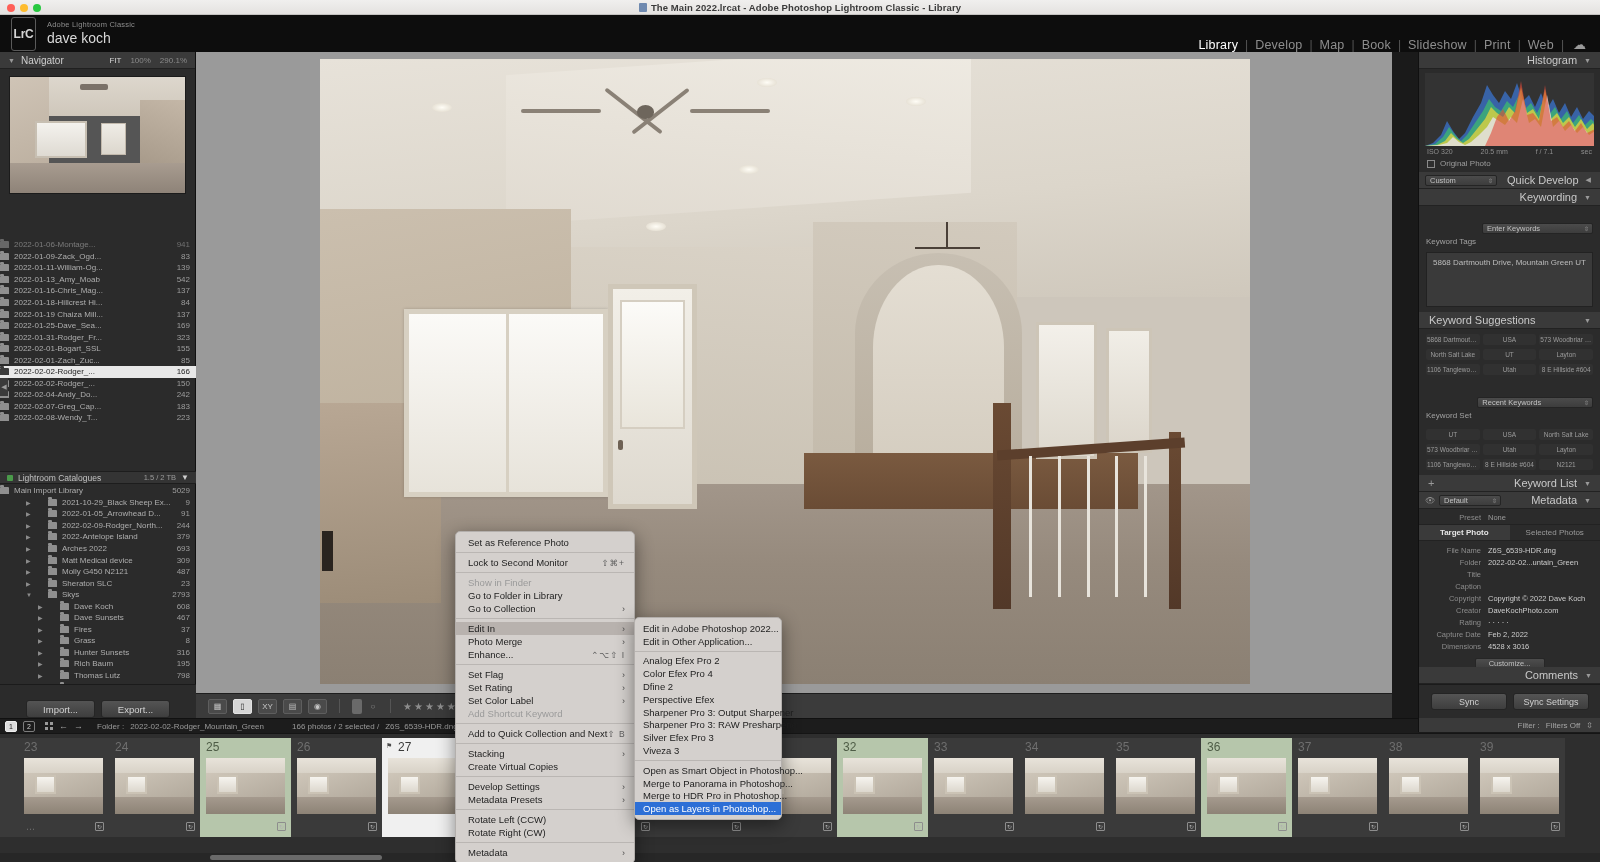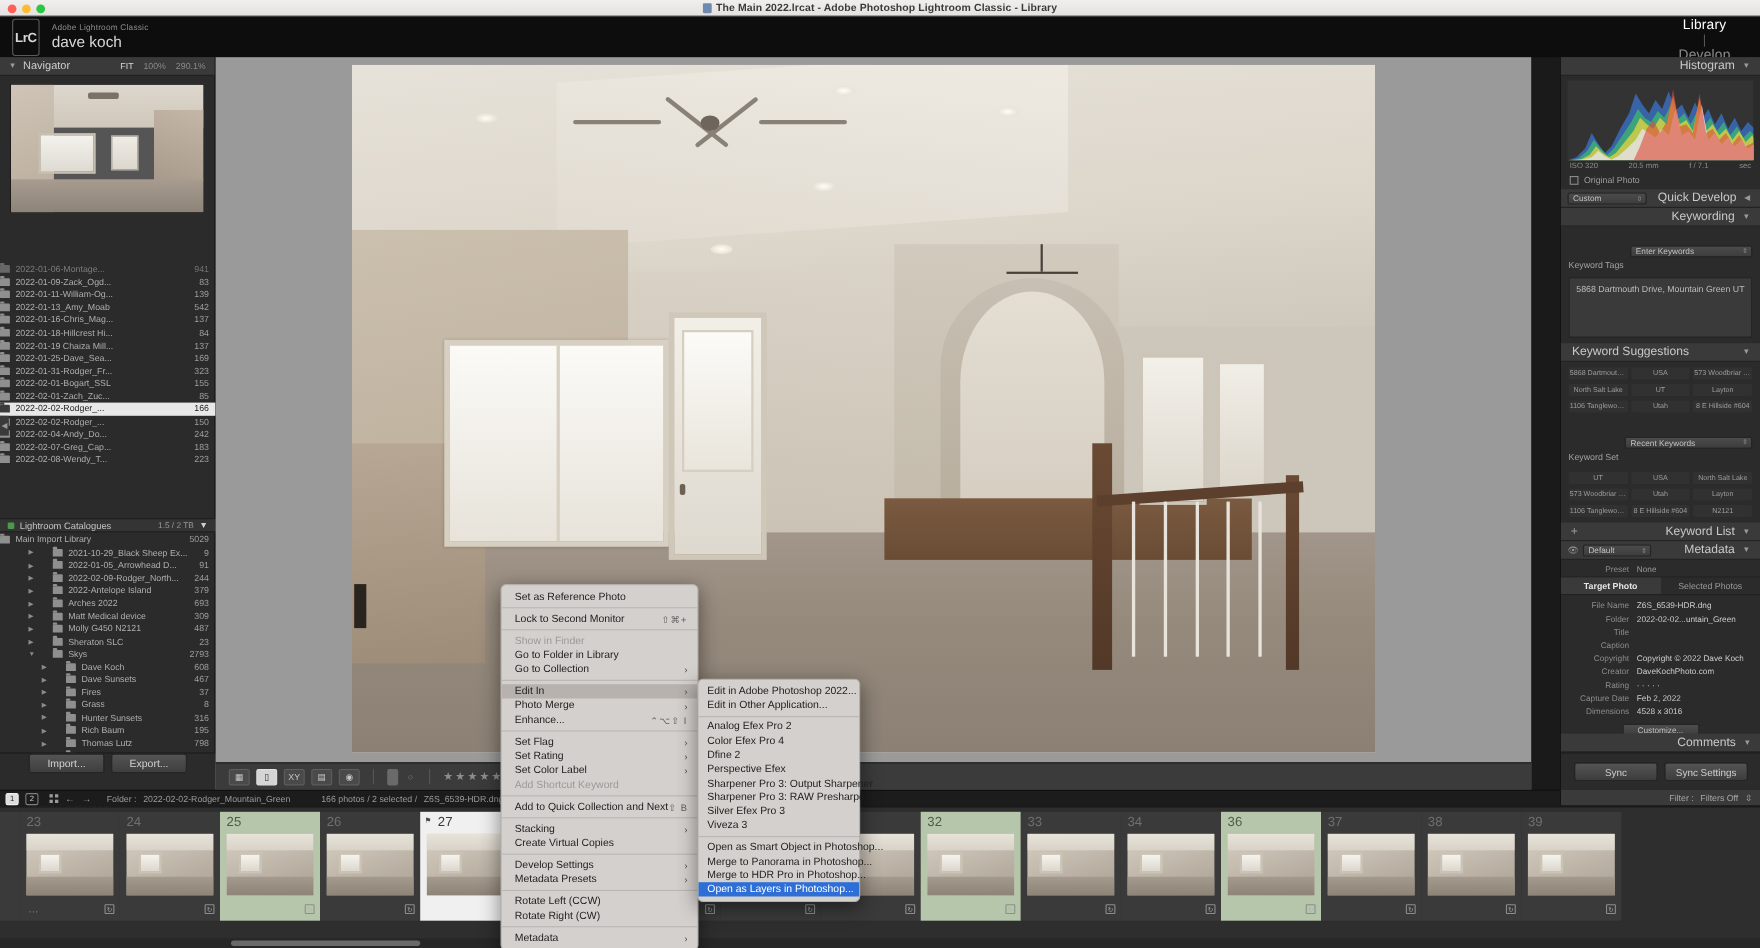--- a/index.html
+++ b/index.html
@@ -33,21 +33,21 @@
   #lrc-logo {
     margin-left:11px; width:25px;height:34px; border:1px solid #5a5a5a;
     border-radius:3px; color:#d5d5d5; font-size:12px; font-weight:bold;
     display:flex;align-items:center;justify-content:center; letter-spacing:-.3px;
   }
   #idtext { margin-left:11px; line-height:1.15; }
   #idtext .small { font-size:7.5px; color:#8d8d8d; letter-spacing:.2px;}
   #idtext .big { font-size:14px; color:#d8d8d8; font-weight:300;}
   #modules {
     position:absolute; right:14px; top:0; height:37px;
-    display:flex; align-items:center; gap:0px;flex-direction:column;
+    display:flex; align-items:flex-end; gap:0px;
   }
   #modules .m { font-size:12.5px; color:#8e8e8e; padding:0 7px; letter-spacing:.2px;}
   #modules .m.active { color:#fff; }
   #modules .sep { color:#555; font-size:12px; }
   #cloud { margin-left:9px; color:#9a9a9a; font-size:13px; }
 
   
   #left {
     position:absolute; left:0; top:52px; width:196px; height:666px;
     background:#2b2b2b; border-right:1px solid #101010;
@@ -111,21 +111,21 @@
 
   .collap {
     height:20px; background:#323232; border-top:1px solid #1d1d1d;
     display:flex; align-items:center; padding:0 9px; font-size:10.5px; color:#c8c8c8;
   }
   .collap .tri{font-size:7px;margin-right:7px;color:#9a9a9a;}
   .collap .plus{margin-left:auto;color:#9a9a9a;font-size:11px;}
 
   #import-export {
     position:absolute; left:0; bottom:0; width:196px; height:34px;
-    background:#2b2b2b; display:flex; align-items:flex-start; gap:6px; padding:0 26px;
+    background:#2b2b2b; display:flex; align-items:flex-end; gap:6px; padding:0 26px;
     border-top:1px solid #1b1b1b;
   }
   .lbtn {
     flex:1; height:18px; background:linear-gradient(#545454,#3e3e3e);
     border:1px solid #252525; border-radius:3px; color:#d2d2d2; font-size:9.5px;
     display:flex;align-items:center;justify-content:center;
   }
 
   
   #center {
@@ -1008,20 +1008,29 @@
     </div>
     <div class="thumb">
       <div class="num">34</div>
       <div class="im">
         <span class="c"></span>
         <span class="f"></span>
         <span class="w"></span>
       </div>
       <div class="badge">↻</div>
     </div>
+    <div class="thumb">
+      <div class="num">35</div>
+      <div class="im">
+        <span class="c"></span>
+        <span class="f"></span>
+        <span class="w"></span>
+      </div>
+      <div class="badge">↻</div>
+    </div>
     <div class="thumb green">
       <div class="num">36</div>
       <div class="im">
         <span class="c"></span>
         <span class="f"></span>
         <span class="w"></span>
       </div>
       <div class="badge">↻</div>
     </div>
     <div class="thumb">

